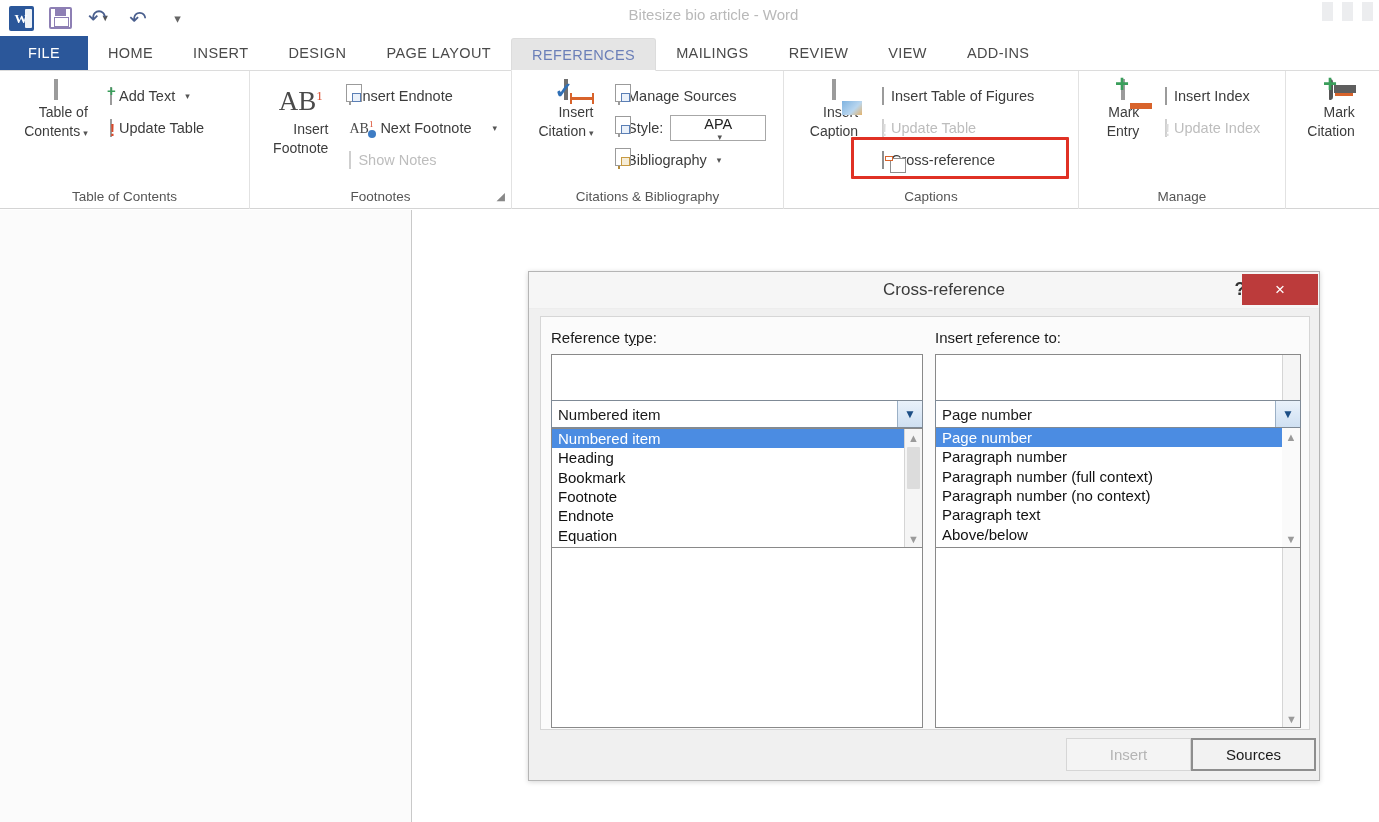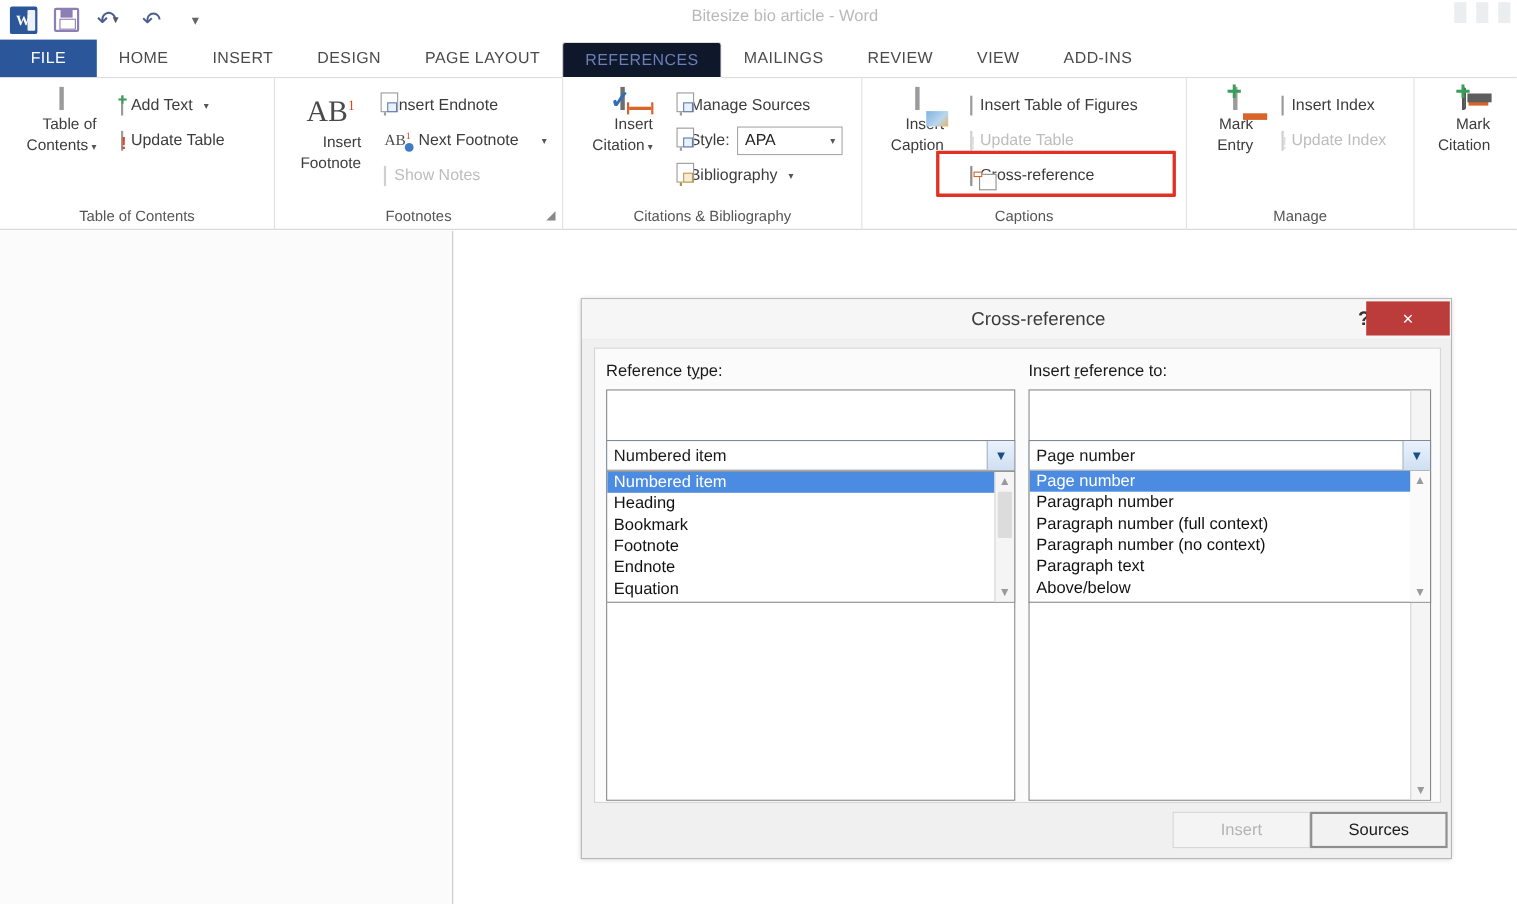--- a/index.html
+++ b/index.html
@@ -117,21 +117,21 @@
     height: 34px;
     padding: 0 20px;
     display: flex; align-items: center; justify-content: center;
     font-size: 14.5px;
     color: #4a4a4a;
     letter-spacing: .4px;
     white-space: nowrap;
   }
   .tab.active {
     color: #6b7fb8;
-    background: #0f172a;
+    background: #e5e5e5;
     border: 1px solid #dcdcdc;
     border-bottom: 1px solid #ffffff;
     border-radius: 3px 3px 0 0;
     position: relative; z-index: 5;
     height: 33px;
     margin-bottom: -1px;
   }
 
   
   .ribbon {
@@ -274,20 +274,21 @@
   .cite-minus::after { right:-2px;}
 
   .style-box {
     width: 96px; height: 26px;
     border: 1px solid #a7a7a7;
     background: #fff;
     display: flex; align-items: center;
     padding: 0 6px;
     font-size: 14.5px; color: #222;
     justify-content: space-between;
+    flex-direction: column;
   }
   .img-ic {
     width: 9px; height: 7px;
     background: linear-gradient(135deg,#7fb3e0 0%, #b9d6ef 60%, #e4b36b 100%);
     position: absolute; left: 4px; top: 18px;
   }
   .xref-ic {
     width: 17px; height: 15px;
     border: 1.5px solid #8e8e8e; background: #fff;
     position: relative;

